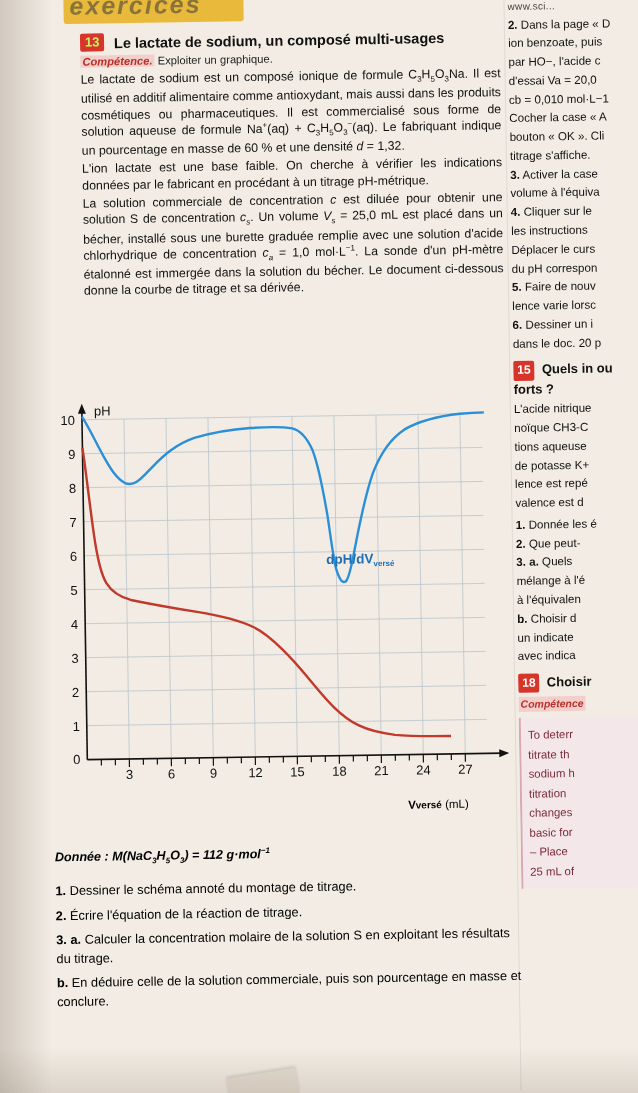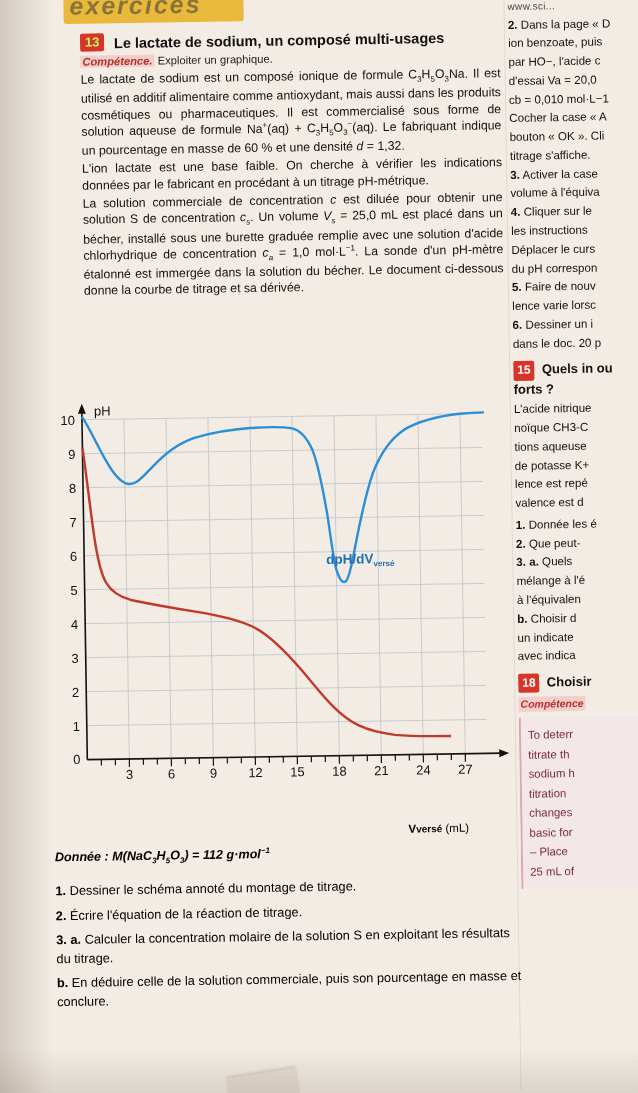--- a/index.html
+++ b/index.html
@@ -88,21 +88,21 @@
   sub { font-size: 8px; }
   sup { font-size: 8px; }
   
   .graph-wrap {
     position: absolute;
     left: 44px; top: 398px;
     width: 470px; height: 420px;
   }
   .graph-caption {
     position: absolute;
-    left: 404px; top: 824px;
+    left: 404px; top: 800px;
     font-size: 11.5px;
     font-weight: bold;
   }
   
   .donnee {
     position: absolute;
     left: 50px; top: 845px;
     width: 460px;
     font-size: 12.6px;
     font-weight: bold;

